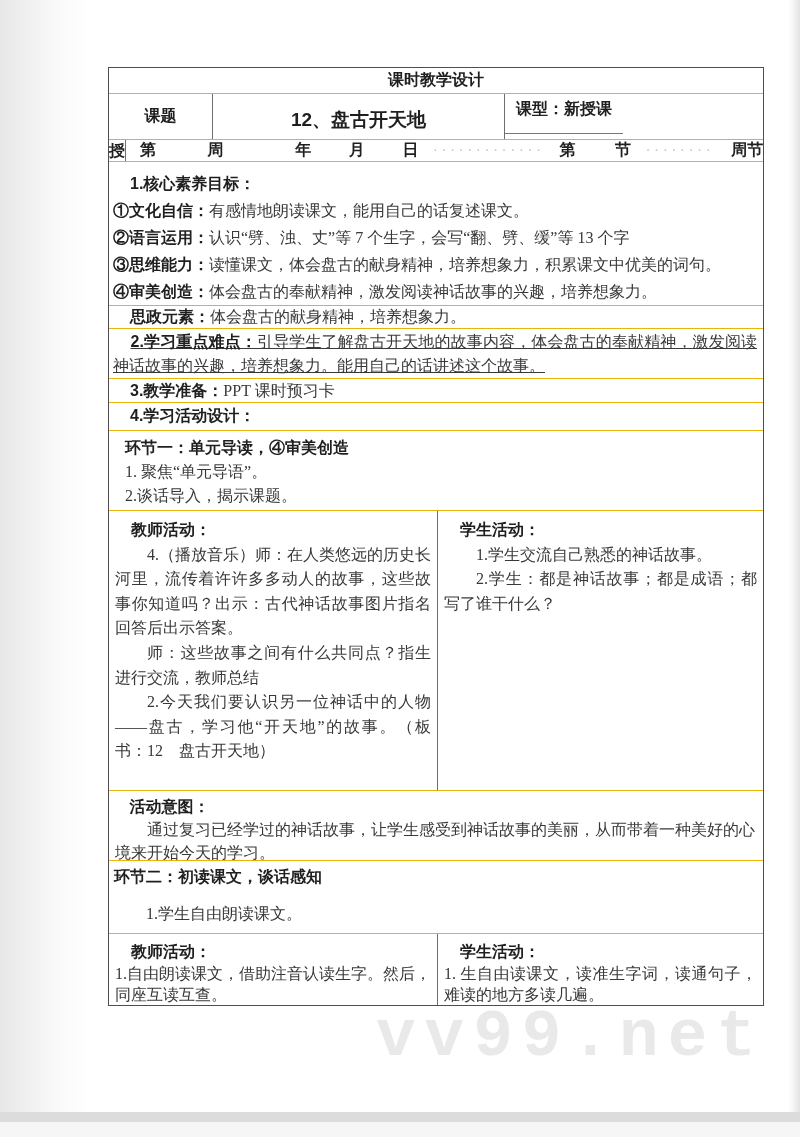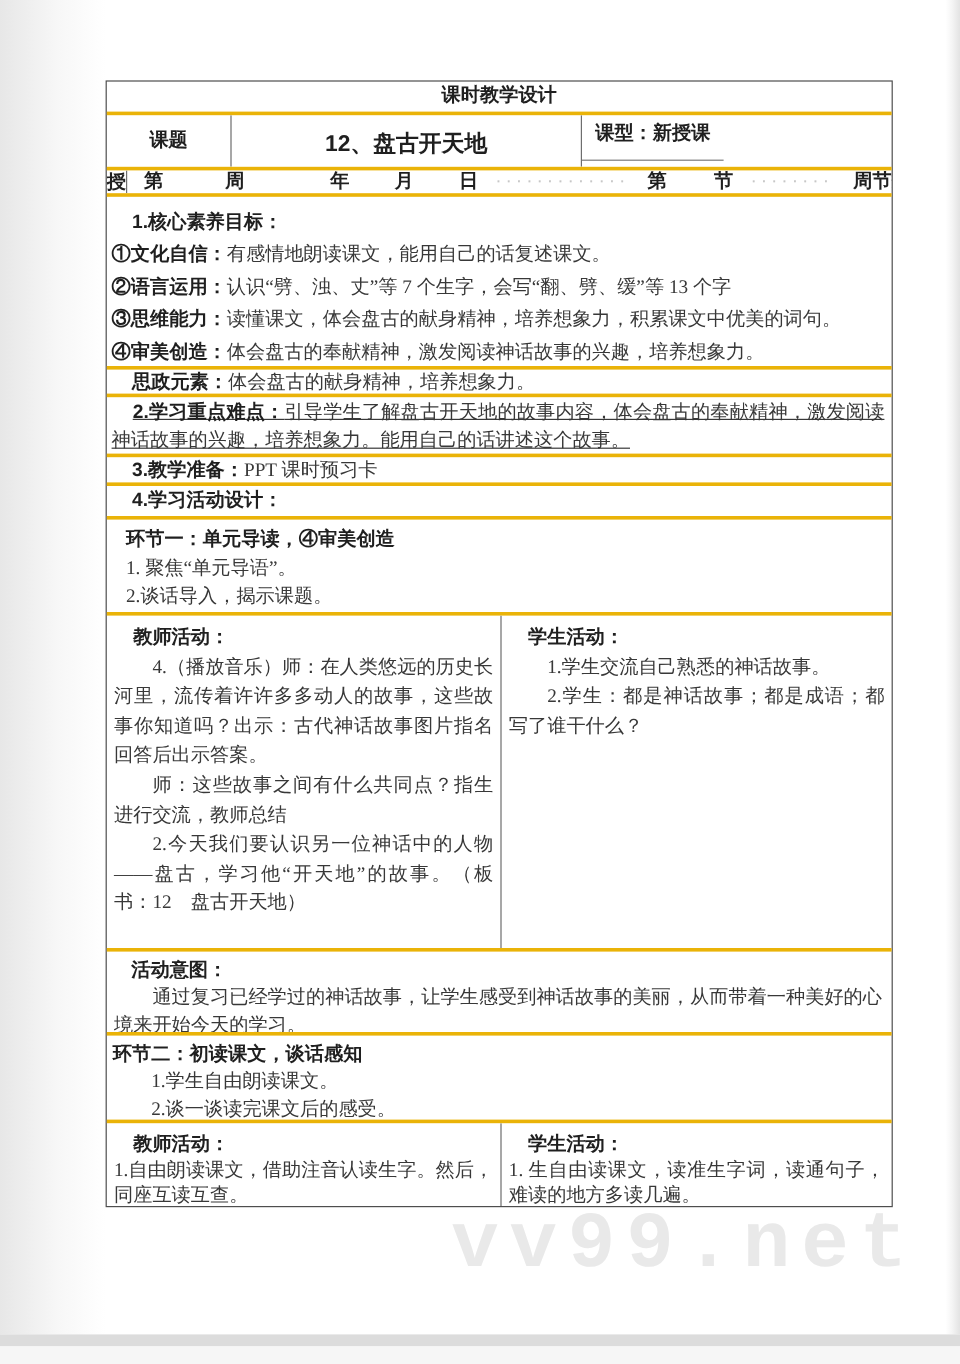--- a/index.html
+++ b/index.html
@@ -12,23 +12,23 @@
   .edge-right  { position:absolute; right:0; top:0; width:12px; height:1112px;
                  background:linear-gradient(270deg,#e3e3e3 0%,#f6f6f6 60%,#ffffff 100%); }
   .bottom-band { position:absolute; left:0; top:1112px; width:800px; height:10px; background:#dcdcdc; }
   .bottom-rest { position:absolute; left:0; top:1122px; width:800px; height:15px; background:#f6f6f6; }
 
   .watermark { position:absolute; left:376px; top:1000px; z-index:0;
                font-family:Liberation Mono, monospace; font-weight:bold;
                font-size:66px; letter-spacing:9px; color:#e9e9e9; }
 
   
-  .sheet { position:absolute; left:88px; top:67px; width:656px; z-index:1;
+  .sheet { position:absolute; left:108px; top:67px; width:656px; z-index:1;
            border:1.5px solid #4e4e4e; background:transparent; }
-  .row { border-top:3px solid #eab308; position:relative; overflow:hidden; }
+  .row { border-top:1px solid #eab308; position:relative; overflow:hidden; }
   .row:first-child { border-top:none; }
   .cell { border-left:1px solid #6e6e6e; }
   .cell:first-child { border-left:none; }
 
   .bold  { font-family:"Liberation Sans", sans-serif; font-weight:bold; color:#1f1f1f; }
   .center{ text-align:center; }
 
   .r-title { height:25px; line-height:24px; }
   .r-head  { height:46px; display:flex; }
   .c-topic-label { width:103px; display:flex; align-items:center; justify-content:center; }
@@ -49,21 +49,21 @@
   .goal-line .lbl { font-family:"Liberation Sans", sans-serif; font-weight:bold; color:#1f1f1f; }
 
   .r-ideology { height:23px; line-height:22px; padding-left:21px; }
   .r-keypts   { height:50px; line-height:24px; padding:1px 6px 0 4px; }
   .r-keypts p { text-indent:1.1em; text-align:justify;text-decoration:underline; }
   .r-prep     { height:24px; line-height:23px; padding-left:21px; }
   .r-design   { height:28px; line-height:26px; padding-left:21px; }
 
   .r-stage1 { height:80px; padding:5px 8px 0 16px; line-height:24px; }
   .r-stage2 { height:73px; padding:4px 8px 0 5px;  line-height:23px; }
-  .r-stage2 .item { padding-left:32px; }
+  .r-stage2 .item { padding-left:32px;margin-top:14px; }
 
   .r-cols { display:flex; }
   .r-cols1 { height:280px; }
   .r-cols2 { height:72px; }
   .c-left  { width:328px; padding:7px 6px 0 6px; }
   .c-right { flex:1;      padding:7px 6px 0 6px; }
   .act-head { text-indent:1em; }
   .act p { text-align:justify; line-height:24.6px; }
   .act p.pind { text-indent:2em; }
   .r-cols2 .act p { line-height:21.5px; }

